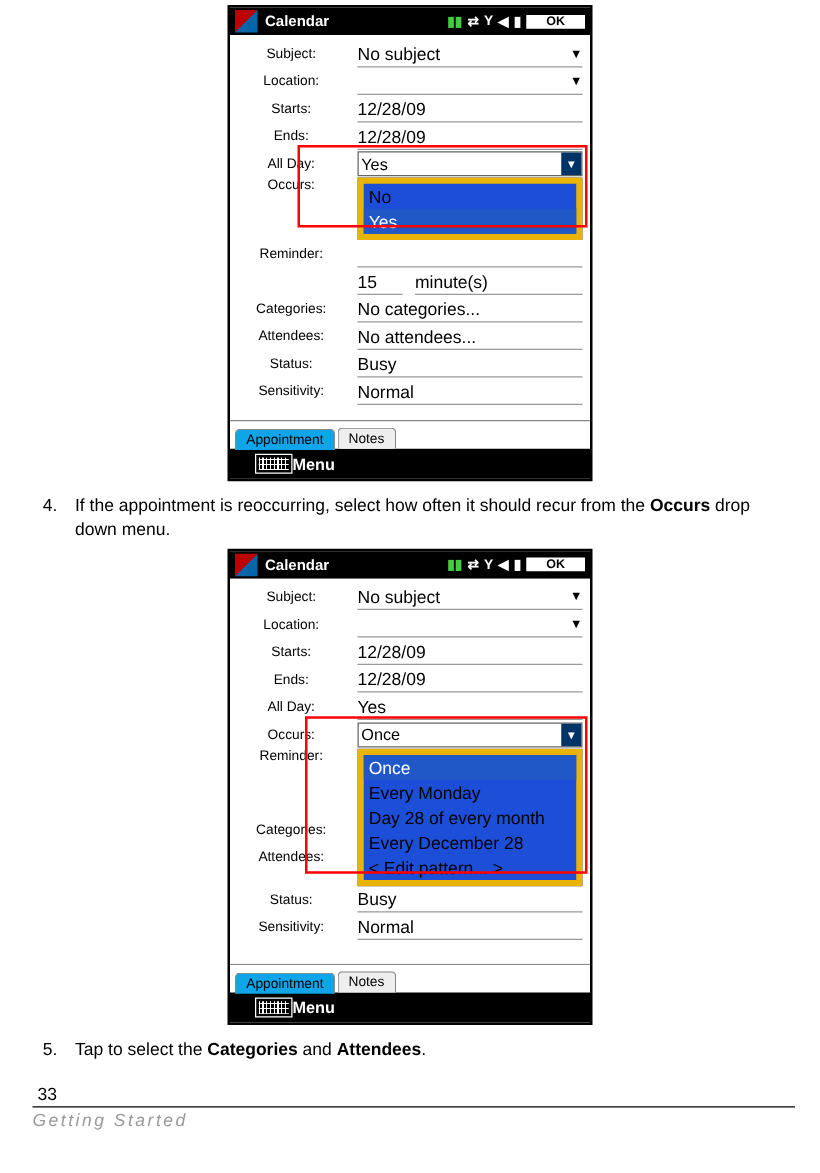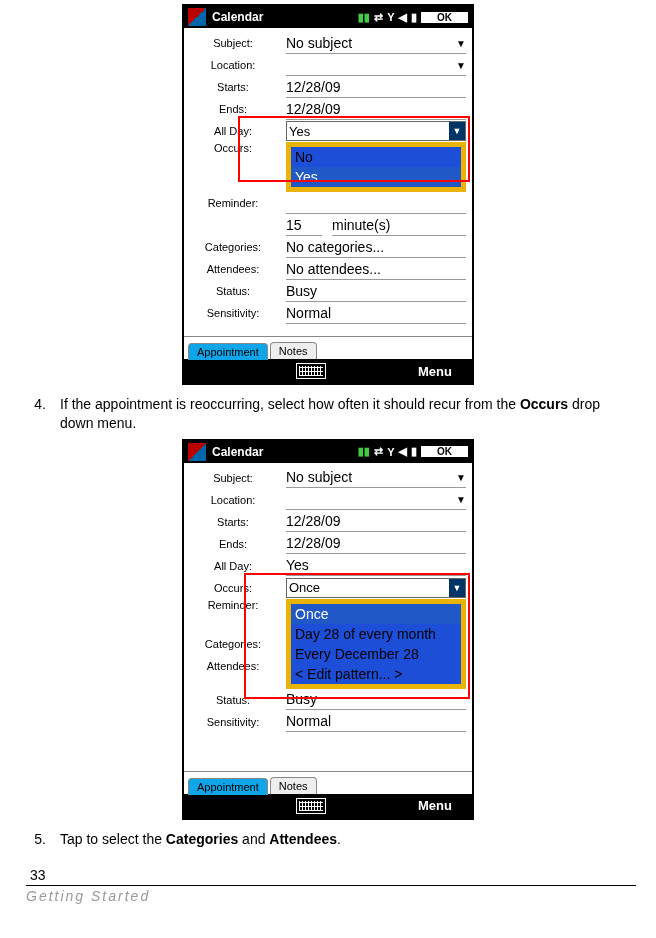--- a/index.html
+++ b/index.html
@@ -19,21 +19,21 @@
 .dd{position:absolute;right:6px;font-size:10px;color:#000}
 .boxed{border:1px solid #666;background:#fff;height:18px;position:relative;display:flex;align-items:center;padding-left:2px}
 .boxed .ddbtn{position:absolute;right:0;top:0;width:16px;height:18px;background:#036;color:#fff;text-align:center;line-height:18px;font-size:9px}
 .dropdown{border:5px solid #eab308;background:#1d4ed8;font-size:14px}
 .opt{height:20px;line-height:20px;padding-left:4px}
 .opt.sel{background:#2158c7;color:#fff}
 .redbox{position:absolute;border:2px solid red;pointer-events:none}
 .tabs{display:flex;background:#fff;border-top:1px solid #888;height:22px;align-items:flex-end;padding-left:4px}
 .tab{font-size:11px;padding:2px 8px;border:1px solid #888;border-bottom:none;margin-right:2px;background:#eee;border-radius:4px 4px 0 0}
 .tab.active{background:#0ea5e9;position:relative;top:1px}
-.softbar{height:24px;background:#000;color:#fff;display:flex;align-items:center;justify-content:space-between;padding:0 20px;font-size:13px;font-weight:bold}
+.softbar{height:24px;background:#000;color:#fff;display:flex;align-items:center;padding:0 20px;font-size:13px;font-weight:bold}
 .kbd{width:28px;height:14px;border:1px solid #fff;display:inline-block;position:relative}
 .kbd::after{content:"";position:absolute;inset:2px;background:repeating-linear-gradient(90deg,#fff 0 1px,transparent 1px 3px),repeating-linear-gradient(0deg,#fff 0 1px,transparent 1px 4px)}
 .instr{font-size:14px;line-height:1.35;margin:10px 0 6px 0;display:flex}
 .instr .num{width:40px;text-align:center}
 .instr .txt{flex:1}
 .pgnum{font-size:14px;margin:18px 0 0 10px}
 .footer{font-family:Impact,Arial,sans-serif;letter-spacing:2px;color:#999;font-style:italic;font-size:14px;margin:2px 0 10px 6px;border-top:1px solid #000;padding-top:2px}
 </style>
 </head>
 <body>
@@ -173,20 +173,21 @@
       <span class="boxed" style="flex:1">
         <span>Once</span>
         <span class="ddbtn">▼</span>
       </span>
     </div>
     <div class="row" style="height:auto;align-items:flex-start">
           <span class="lbl">Reminder:</span>
       <div style="flex:1">
         <div class="dropdown">
           <div class="opt sel">Once</div>
+          <div class="opt">Every Monday</div>
           <div class="opt">Day 28 of every month</div>
           <div class="opt">Every December 28</div>
           <div class="opt">&lt; Edit pattern... &gt;</div>
         </div>
       </div>
     </div>
     <div class="row" style="position:relative;top:-56px;pointer-events:none">
           <span class="lbl">Categories:</span>
         </div>
     <div class="row" style="position:relative;top:-56px;pointer-events:none">

